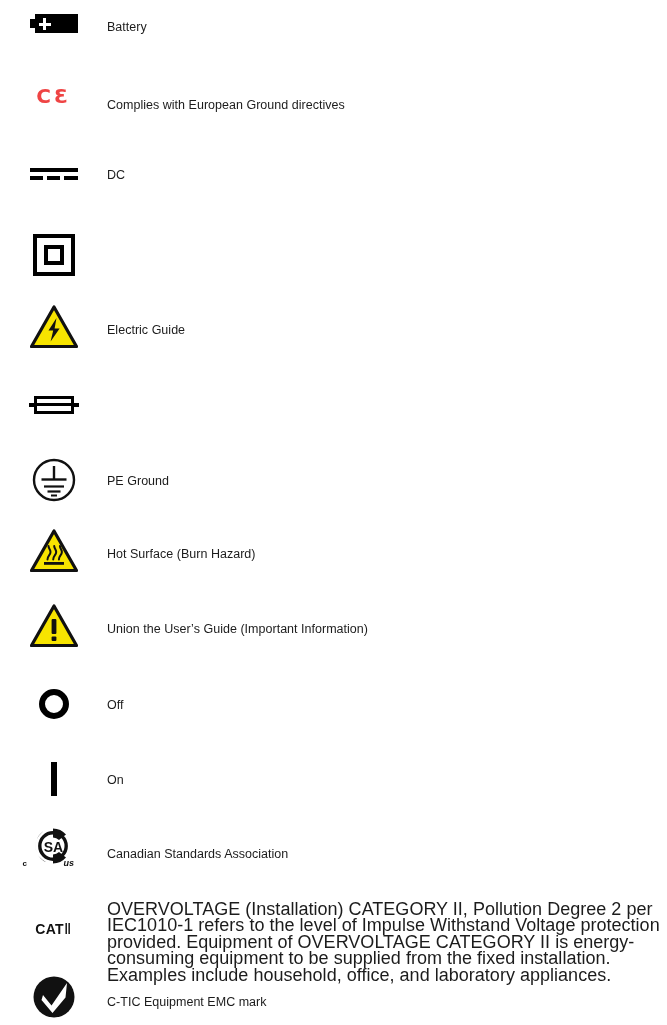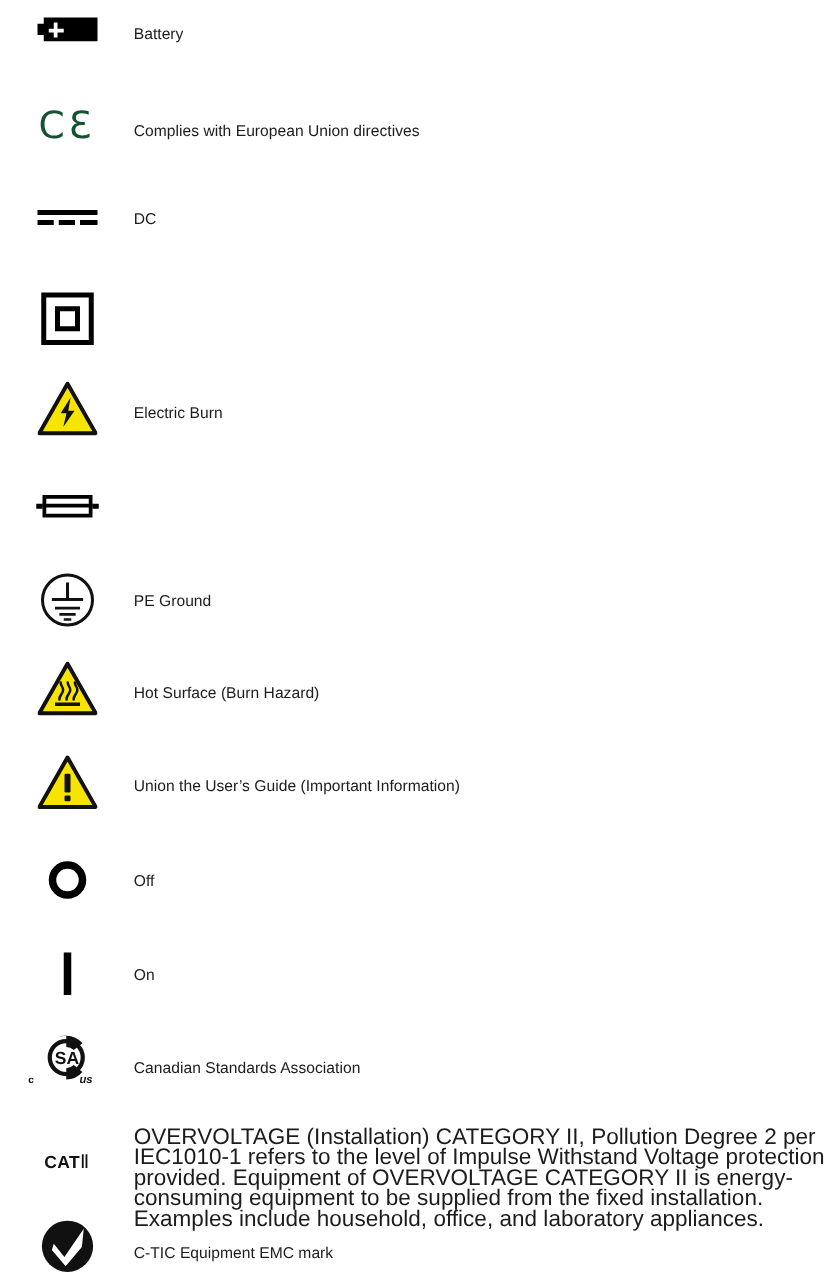--- a/index.html
+++ b/index.html
@@ -75,24 +75,24 @@
   .ic-battery .plus-v {
     position: absolute;
     left: 13.5px; top: 4px;
     width: 3px; height: 12px;
     background: #fff;
   }
 
   
   .ic-ce {
     font-family: "DejaVu Sans", sans-serif;
-    font-size: 30px;
-    font-weight: 400;
+    font-size: 20px;
+    font-weight: 700;
     letter-spacing: 3px;
-    color: #14532d;
+    color: #ef4444;
     line-height: 1;
   }
 
   
   .ic-dc {
     position: relative;
     width: 48px;
     height: 16px;
   }
   .ic-dc .solid {
@@ -224,21 +224,21 @@
         <div class="plus-v"></div>
       </div>
     </div>
     <div class="desc-cell" style="padding-top:5px;">Battery</div>
   </div>
 
   <div class="row" style="top:86px;">
     <div class="sym-cell">
       <div class="ic-ce">CƐ</div>
     </div>
-    <div class="desc-cell" style="padding-top:11px;">Complies with European Union directives</div>
+    <div class="desc-cell" style="padding-top:11px;">Complies with European Ground directives</div>
   </div>
 
   <div class="row" style="top:166px;">
     <div class="sym-cell">
       <div class="ic-dc">
         <div class="solid"></div>
         <div class="dash d1"></div>
         <div class="dash d2"></div>
         <div class="dash d3"></div>
       </div>
@@ -254,21 +254,21 @@
     </div>
   </div>
 
   <div class="row" style="top:305px;">
     <div class="sym-cell">
       <svg class="ic-tri" width="48" height="44" viewBox="0 0 48 44">
         <path d="M24 2 L46.5 41.5 L1.5 41.5 Z" fill="#F7E400" stroke="#111111" stroke-width="3.2" stroke-linejoin="round"></path>
         <path d="M26.5 13 L18.5 25.5 L23.2 25.5 L20.6 36.5 L29.6 23.6 L24.6 23.6 Z" fill="#111111"></path>
       </svg>
     </div>
-    <div class="desc-cell" style="padding-top:17px;">Electric Burn</div>
+    <div class="desc-cell" style="padding-top:17px;">Electric Guide</div>
   </div>
 
   <div class="row" style="top:395px;">
     <div class="sym-cell">
       <div class="ic-fuse">
         <div class="lead l"></div>
         <div class="lead r"></div>
         <div class="box"></div>
         <div class="mid"></div>
       </div>

